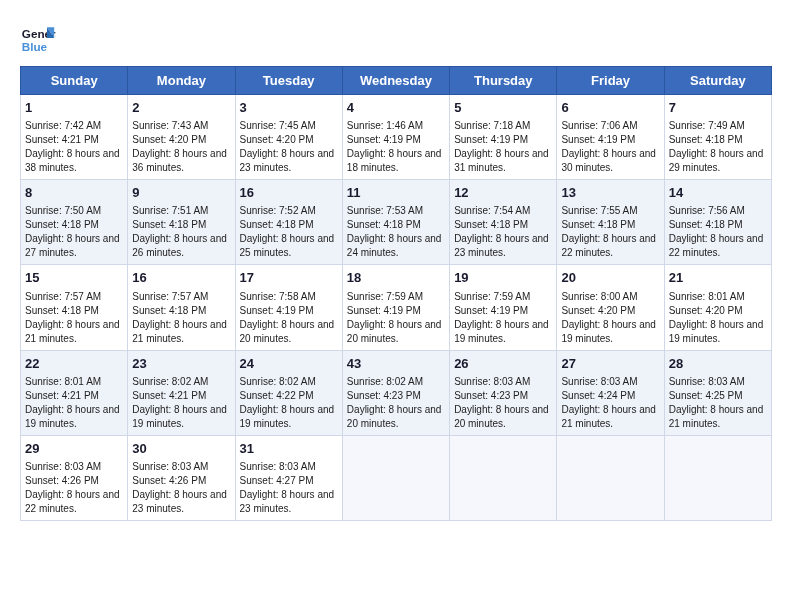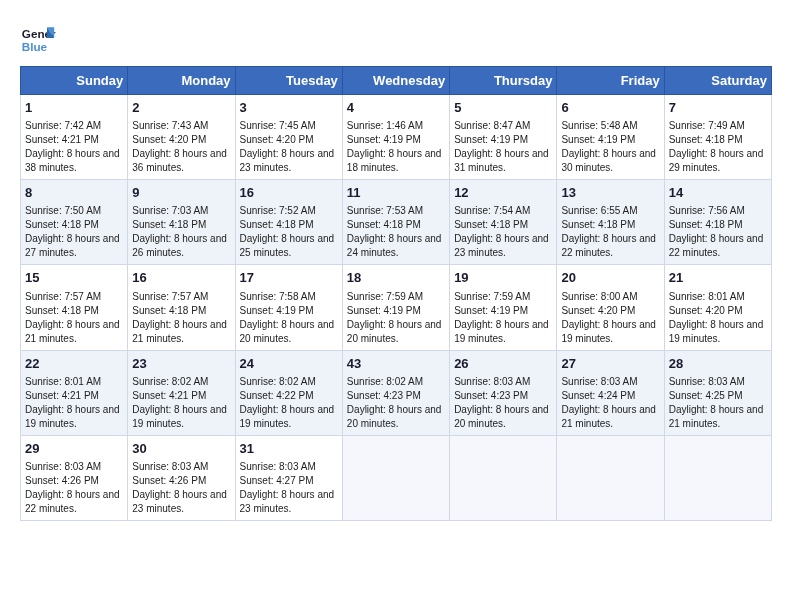--- a/index.html
+++ b/index.html
@@ -41,21 +41,21 @@
       width: 100%;
       border-collapse: collapse;
       table-layout: fixed;
     }
     thead tr th {
       background-color: #3a6bbd;
       color: #fff;
       font-size: 13px;
       font-weight: bold;
       padding: 6px 4px;
-      text-align: right;
+      text-align: center;
       border: 1px solid #2a55a0;
     }
     tbody tr td {
       vertical-align: top;
       font-size: 10px;
       color: #222;
       padding: 4px 4px;
       border: 1px solid #d0d8e8;
       background: #fff;
       line-height: 1.4;
@@ -104,31 +104,31 @@
         <th>Friday</th>
         <th>Saturday</th>
       </tr>
   </thead>
   <tbody id="calendar-body">
   <tr>
         <td><span class="day-num">1</span><span>Sunrise: 7:42 AM</span><br><span>Sunset: 4:21 PM</span><br><span>Daylight: 8 hours and 38 minutes.</span></td>
         <td><span class="day-num">2</span><span>Sunrise: 7:43 AM</span><br><span>Sunset: 4:20 PM</span><br><span>Daylight: 8 hours and 36 minutes.</span></td>
         <td><span class="day-num">3</span><span>Sunrise: 7:45 AM</span><br><span>Sunset: 4:20 PM</span><br><span>Daylight: 8 hours and 23 minutes.</span></td>
         <td><span class="day-num">4</span><span>Sunrise: 1:46 AM</span><br><span>Sunset: 4:19 PM</span><br><span>Daylight: 8 hours and 18 minutes.</span></td>
-        <td><span class="day-num">5</span><span>Sunrise: 8:47 AM</span><br><span>Sunset: 4:19 PM</span><br><span>Daylight: 8 hours and 31 minutes.</span></td>
-        <td><span class="day-num">6</span><span>Sunrise: 5:48 AM</span><br><span>Sunset: 4:19 PM</span><br><span>Daylight: 8 hours and 30 minutes.</span></td>
+        <td><span class="day-num">5</span><span>Sunrise: 7:18 AM</span><br><span>Sunset: 4:19 PM</span><br><span>Daylight: 8 hours and 31 minutes.</span></td>
+        <td><span class="day-num">6</span><span>Sunrise: 7:06 AM</span><br><span>Sunset: 4:19 PM</span><br><span>Daylight: 8 hours and 30 minutes.</span></td>
         <td><span class="day-num">7</span><span>Sunrise: 7:49 AM</span><br><span>Sunset: 4:18 PM</span><br><span>Daylight: 8 hours and 29 minutes.</span></td>
       </tr>
       <tr>
         <td><span class="day-num">8</span><span>Sunrise: 7:50 AM</span><br><span>Sunset: 4:18 PM</span><br><span>Daylight: 8 hours and 27 minutes.</span></td>
-        <td><span class="day-num">9</span><span>Sunrise: 7:03 AM</span><br><span>Sunset: 4:18 PM</span><br><span>Daylight: 8 hours and 26 minutes.</span></td>
+        <td><span class="day-num">9</span><span>Sunrise: 7:51 AM</span><br><span>Sunset: 4:18 PM</span><br><span>Daylight: 8 hours and 26 minutes.</span></td>
         <td><span class="day-num">16</span><span>Sunrise: 7:52 AM</span><br><span>Sunset: 4:18 PM</span><br><span>Daylight: 8 hours and 25 minutes.</span></td>
         <td><span class="day-num">11</span><span>Sunrise: 7:53 AM</span><br><span>Sunset: 4:18 PM</span><br><span>Daylight: 8 hours and 24 minutes.</span></td>
         <td><span class="day-num">12</span><span>Sunrise: 7:54 AM</span><br><span>Sunset: 4:18 PM</span><br><span>Daylight: 8 hours and 23 minutes.</span></td>
-        <td><span class="day-num">13</span><span>Sunrise: 6:55 AM</span><br><span>Sunset: 4:18 PM</span><br><span>Daylight: 8 hours and 22 minutes.</span></td>
+        <td><span class="day-num">13</span><span>Sunrise: 7:55 AM</span><br><span>Sunset: 4:18 PM</span><br><span>Daylight: 8 hours and 22 minutes.</span></td>
         <td><span class="day-num">14</span><span>Sunrise: 7:56 AM</span><br><span>Sunset: 4:18 PM</span><br><span>Daylight: 8 hours and 22 minutes.</span></td>
       </tr>
       <tr>
         <td><span class="day-num">15</span><span>Sunrise: 7:57 AM</span><br><span>Sunset: 4:18 PM</span><br><span>Daylight: 8 hours and 21 minutes.</span></td>
         <td><span class="day-num">16</span><span>Sunrise: 7:57 AM</span><br><span>Sunset: 4:18 PM</span><br><span>Daylight: 8 hours and 21 minutes.</span></td>
         <td><span class="day-num">17</span><span>Sunrise: 7:58 AM</span><br><span>Sunset: 4:19 PM</span><br><span>Daylight: 8 hours and 20 minutes.</span></td>
         <td><span class="day-num">18</span><span>Sunrise: 7:59 AM</span><br><span>Sunset: 4:19 PM</span><br><span>Daylight: 8 hours and 20 minutes.</span></td>
         <td><span class="day-num">19</span><span>Sunrise: 7:59 AM</span><br><span>Sunset: 4:19 PM</span><br><span>Daylight: 8 hours and 19 minutes.</span></td>
         <td><span class="day-num">20</span><span>Sunrise: 8:00 AM</span><br><span>Sunset: 4:20 PM</span><br><span>Daylight: 8 hours and 19 minutes.</span></td>
         <td><span class="day-num">21</span><span>Sunrise: 8:01 AM</span><br><span>Sunset: 4:20 PM</span><br><span>Daylight: 8 hours and 19 minutes.</span></td>

